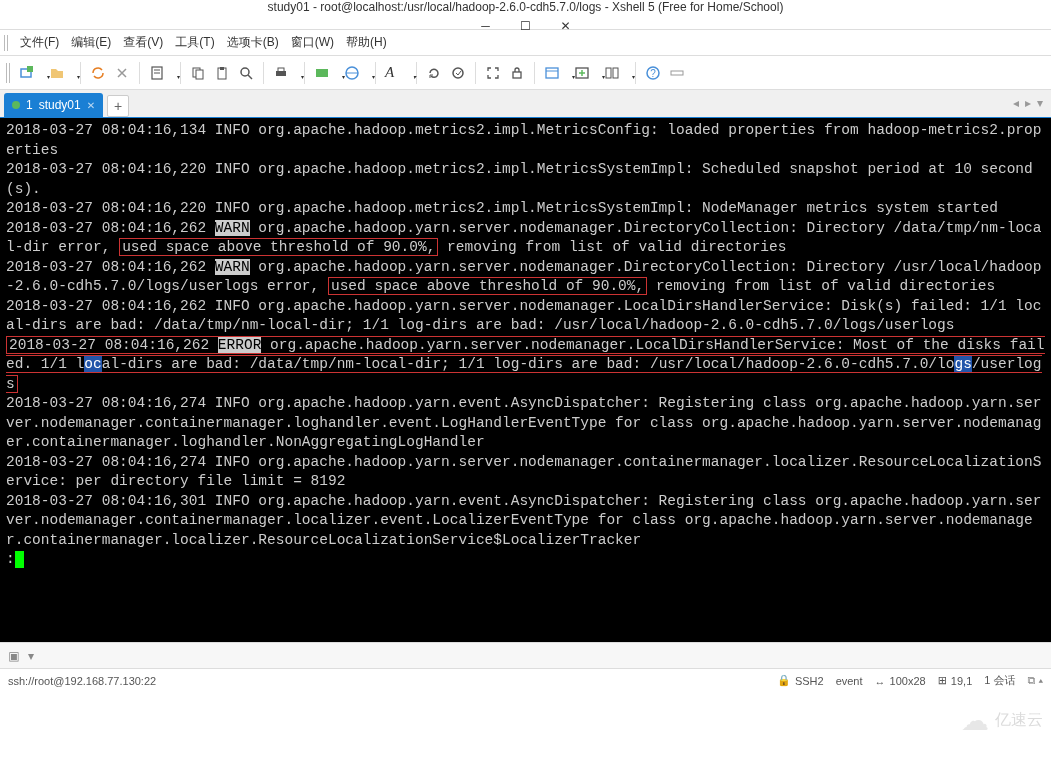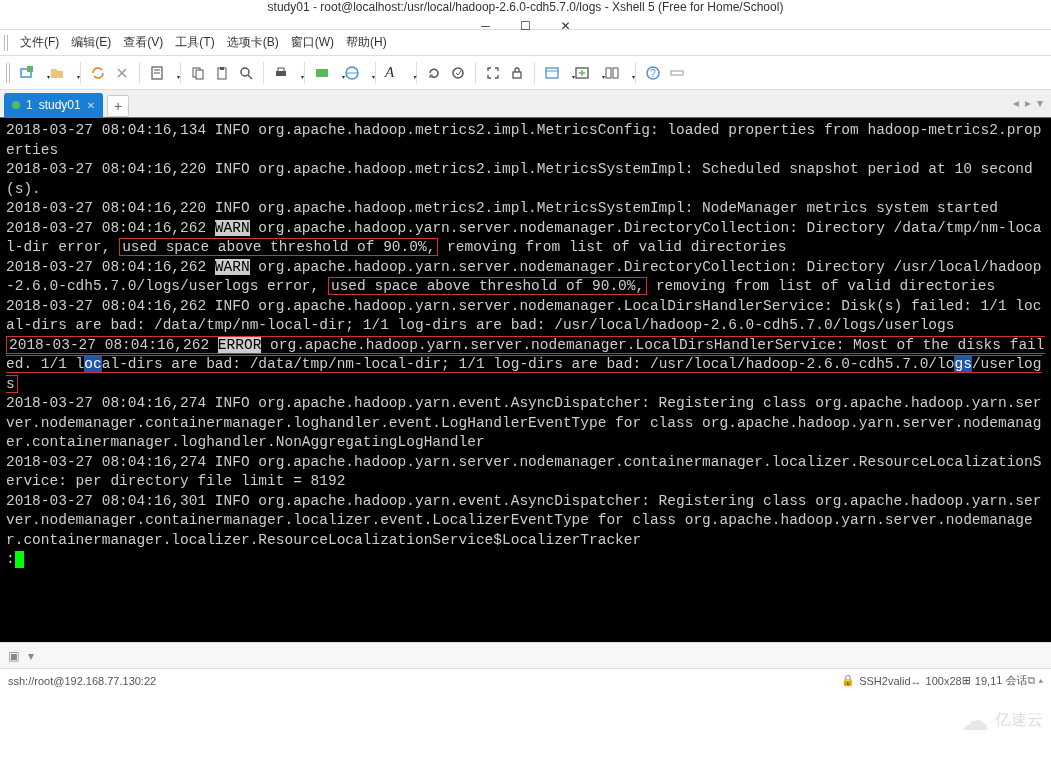--- a/index.html
+++ b/index.html
@@ -27,21 +27,21 @@
 .tab-nav span { cursor:pointer; padding:2px; }
 .terminal { background:#000; color:#ccc; font-family:"Consolas","Courier New",monospace; font-size:14.5px; line-height:19.5px; padding:3px 6px; height:524px; overflow:hidden; white-space:pre-wrap; word-break:break-all; }
 .hl-warn { background:#ccc; color:#000; }
 .hl-err { background:#ccc; color:#000; }
 .rbox { border:1px solid #cc3333; padding:0 2px; }
 .cursor { display:inline-block; width:9px; height:17px; background:#0f0; vertical-align:middle; }
 .sel { background:#2255aa; color:#fff; }
 .inputbar { height:26px; background:#f7f7f7; display:flex; align-items:center; padding:0 6px; gap:6px; border-top:1px solid #ddd; }
 .inputbar .chk { width:16px; height:16px; display:flex; align-items:center; justify-content:center; color:#888; cursor:pointer; }
 .inputbar input { flex:1; border:none; background:transparent; font-size:12px; color:#888; outline:none; }
-.statusbar { height:24px; background:#fff; display:flex; align-items:center; padding:0 8px; font-size:11px; color:#555; border-top:1px solid #ddd; }
+.statusbar { height:24px; background:#fff; display:flex; align-items:center; padding:0 8px; font-size:11px; color:#555; border-top:1px solid #ddd; gap:12px; }
 .statusbar .grow { flex:1; }
 .statusbar .sitem { display:flex; align-items:center; gap:4px; }
 svg { display:block; }
 .watermark-logo { position:absolute; right:8px; bottom:30px; opacity:0.35; display:flex; align-items:center; gap:6px; color:#999; font-size:16px; font-weight:300; }
 .watermark-logo .cloud { font-size:28px; color:#bbb; }
 </style>
 </head>
 <body>
 
 <div class="titlebar">
@@ -235,21 +235,21 @@
 
 <div class="inputbar">
   <span class="chk">▣</span>
   <span style="color:#888;">▾</span>
 </div>
 
 <div class="statusbar">
   <span>ssh://root@192.168.77.130:22</span>
   <span class="grow"></span>
   <span class="sitem">🔒 <span>SSH2</span></span>
-  <span class="sitem">valid</span>
+  <span class="sitem">event</span>
   <span class="sitem">↔ <span>100x28</span></span>
   <span class="sitem">⊞ <span>19,1</span></span>
   <span class="sitem">1 会话</span>
   <span class="sitem" style="color:#888;">⧉ ▴</span>
 </div>
 
 <div class="watermark-logo">
   <span class="cloud">☁</span>
   <span>亿速云</span>
 </div>

